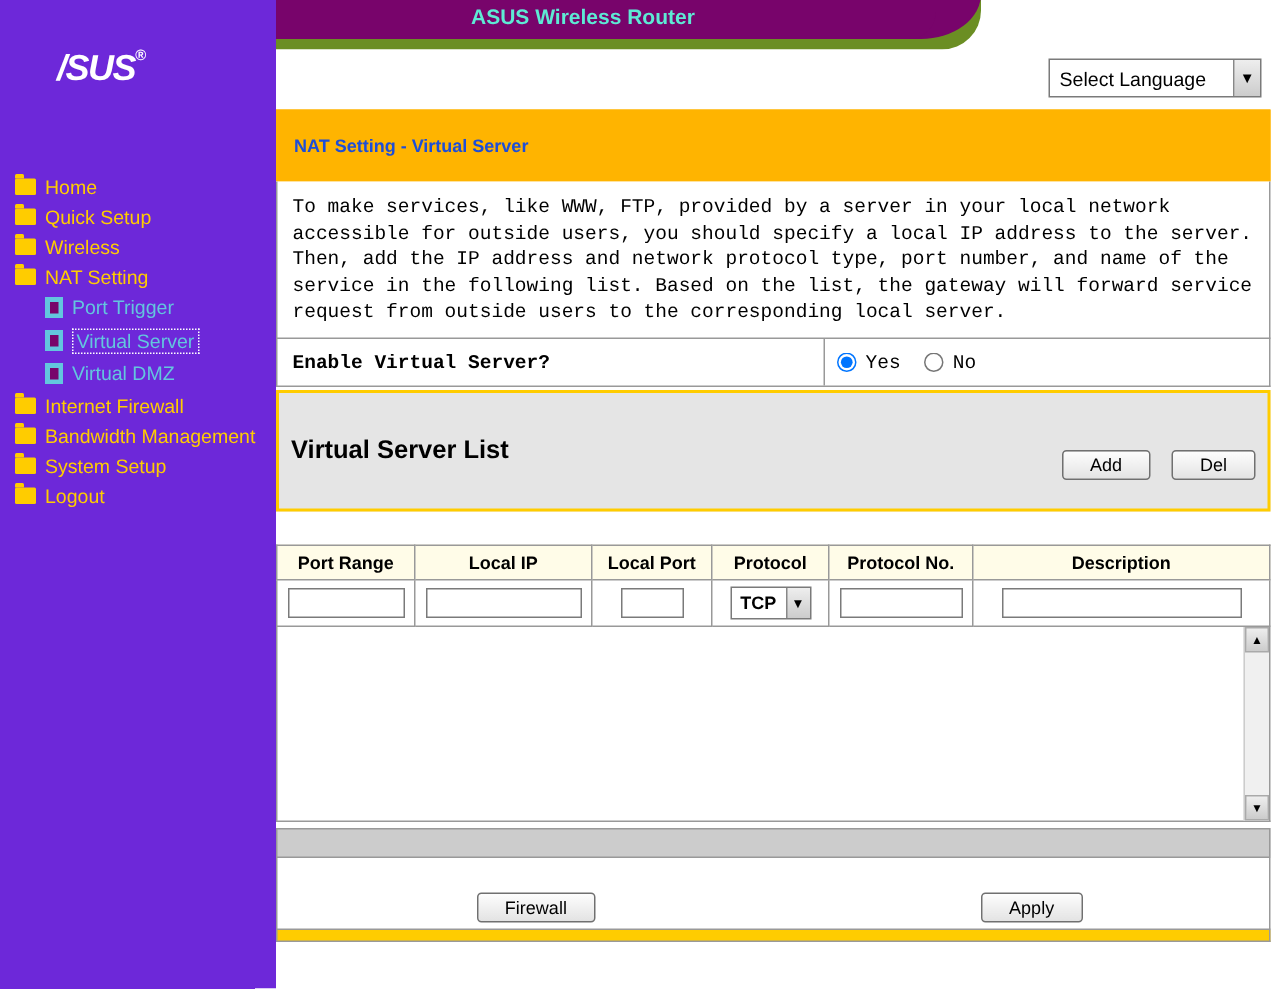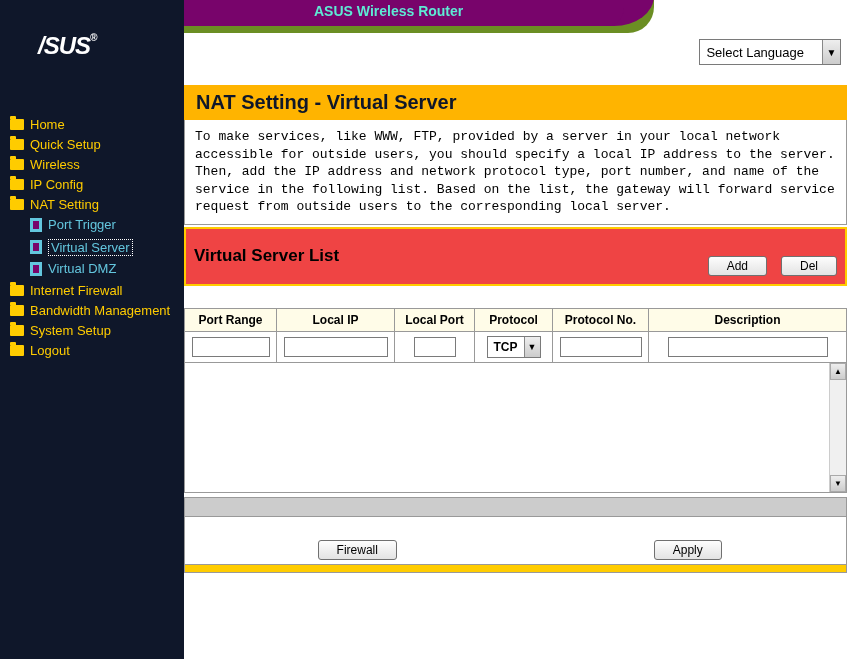--- a/index.html
+++ b/index.html
@@ -15,21 +15,21 @@
     height: 659px;
     position: relative;
     overflow: hidden;
   }
   .sidebar {
     position: absolute;
     left: 0;
     top: 0;
     width: 184px;
     height: 100%;
-    background: #0f172a;
+    background: #6d28d9;
   }
   .logo {
     color: #fff;
     font-weight: bold;
     font-style: italic;
     font-size: 24px;
     letter-spacing: -1px;
     padding: 32px 0 0 38px;
     font-family: Arial, sans-serif;
   }
@@ -99,21 +99,21 @@
   }
 
   .main {
     position: absolute;
     left: 184px;
     top: 33px;
     width: 663px;
   }
 
   .lang-row {
-    height: 52px;
+    height: 40px;
     display: flex;
     justify-content: flex-end;
     align-items: flex-start;
     padding: 6px 6px 0 0;
   }
   .lang-select {
     border: 1px solid #7a7a7a;
     background: #fff;
     height: 26px;
     display: flex;
@@ -125,25 +125,25 @@
     background: linear-gradient(#eee,#ccc);
     border-left: 1px solid #888;
     display: flex; align-items: center; justify-content: center;
     font-size: 10px;
   }
 
   .title-band {
     background: #FFB400;
     border: 2px solid #FFB400;
     border-top: 2px solid #FFB400;
-    padding: 4px 10px;
-    font-size: 20px;
+    padding: 15px 10px;
+    font-size: 12px;
     font-weight: bold;
     font-family: Arial, sans-serif;
-    color: #0f172a;
+    color: #1d4ed8;
   }
   .desc-box {
     border: 1px solid #999;
     border-top: none;
     padding: 8px 10px;
     font-family: "Courier New", monospace;
     font-size: 13px;
     line-height: 1.35;
     background: #fff;
   }
@@ -167,25 +167,25 @@
     padding: 6px 8px;
     font-family: "Courier New", monospace;
     font-size: 13px;
     display: flex;
     align-items: center;
     gap: 4px;
   }
   .enable-row input[type=radio] { margin: 0 2px 0 0; }
 
   .list-band {
-    background: #ef4444;
+    background: #e5e5e5;
     border: 2px solid #FFCC00;
     display: flex;
     align-items: center;
-    padding: 8px 8px;
+    padding: 19px 8px;
     margin-top: 2px;
   }
   .list-band .heading {
     font-size: 17px;
     font-weight: bold;
     font-family: Arial, sans-serif;
     flex: 1;
   }
   .btn {
     font-family: Verdana, sans-serif;
@@ -334,24 +334,20 @@
       <li><a href="#">
             <span class="folder"></span>
             <span class="label">Quick Setup</span>
           </a></li>
       <li><a href="#">
             <span class="folder"></span>
             <span class="label">Wireless</span>
           </a></li>
       <li><a href="#">
             <span class="folder"></span>
-            <span class="label">IP Config</span>
-          </a></li>
-      <li><a href="#">
-            <span class="folder"></span>
             <span class="label">NAT Setting</span>
           </a></li>
       <li class="sub"><a href="#">
             <span class="page-icon"></span>
             <span class="label">Port Trigger</span>
           </a></li>
       <li class="sub selected"><a href="#">
             <span class="page-icon"></span>
             <span class="label">Virtual Server</span>
           </a></li>
@@ -389,20 +385,30 @@
     <div class="lang-row">
       <div class="lang-select">
         <span>Select Language</span>
         <div class="lang-btn">▼</div>
       </div>
     </div>
 
     <div class="title-band">NAT Setting - Virtual Server</div>
     <div class="desc-box">To make services, like WWW, FTP, provided by a server in your local network accessible for outside users, you should specify a local IP address to the server. Then, add the IP address and network protocol type, port number, and name of the service in the following list. Based on the list, the gateway will forward service request from outside users to the corresponding local server.</div>
 
+    <div class="enable-row">
+      <div class="lbl">Enable Virtual Server?</div>
+      <div class="val">
+        <input type="radio" name="evs" checked="" style="">
+        <span>Yes</span>
+        &nbsp;
+        <input type="radio" name="evs" style="">
+        <span>No</span>
+      </div>
+    </div>
 
     <div class="list-band">
       <div class="heading">Virtual Server List</div>
       <button class="btn">Add</button>
       <button class="btn">Del</button>
     </div>
 
     <div class="gap"></div>
 
     <table class="grid">

